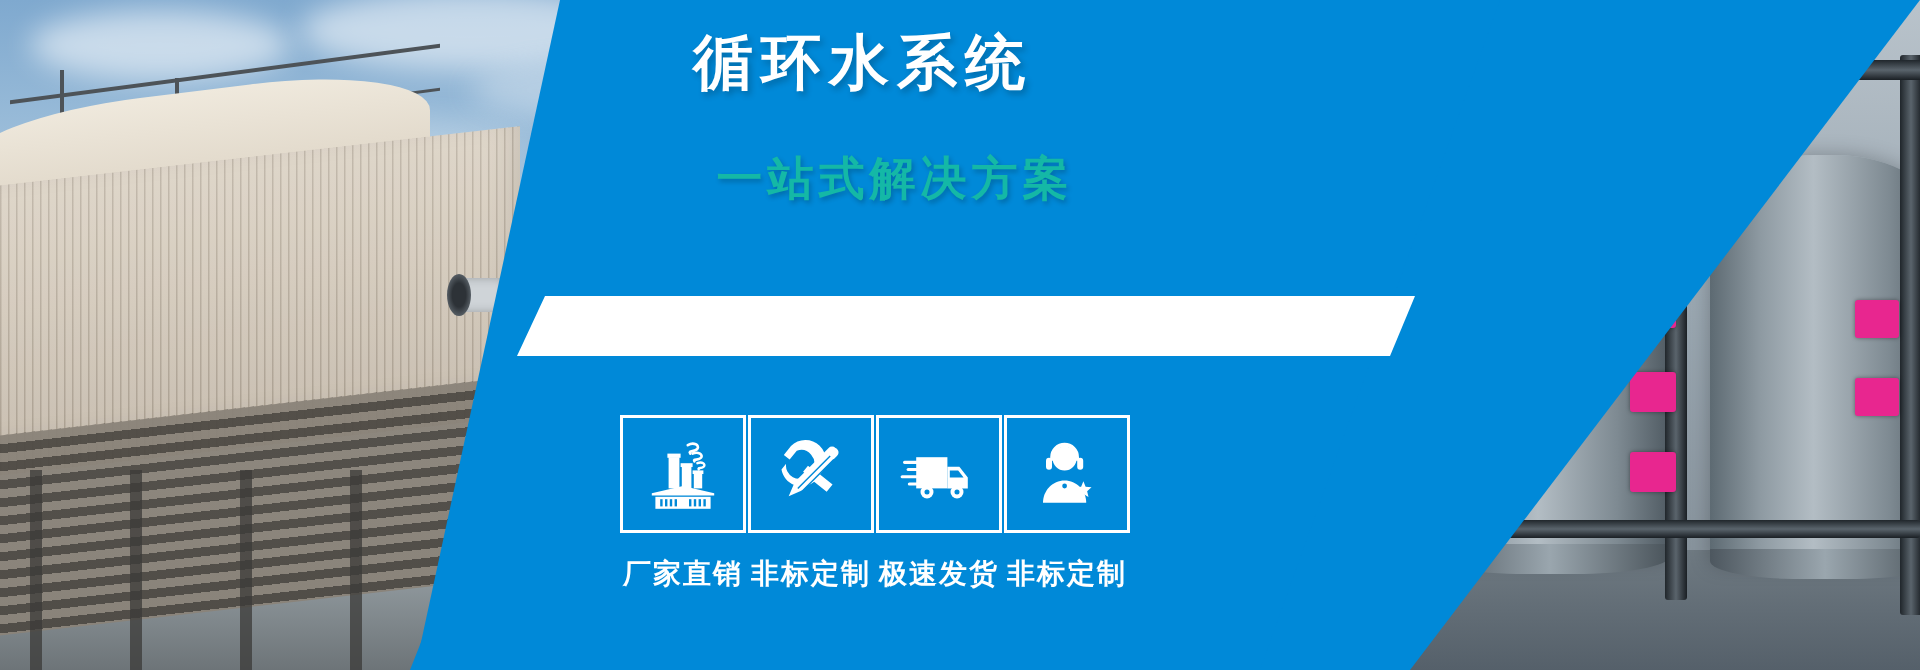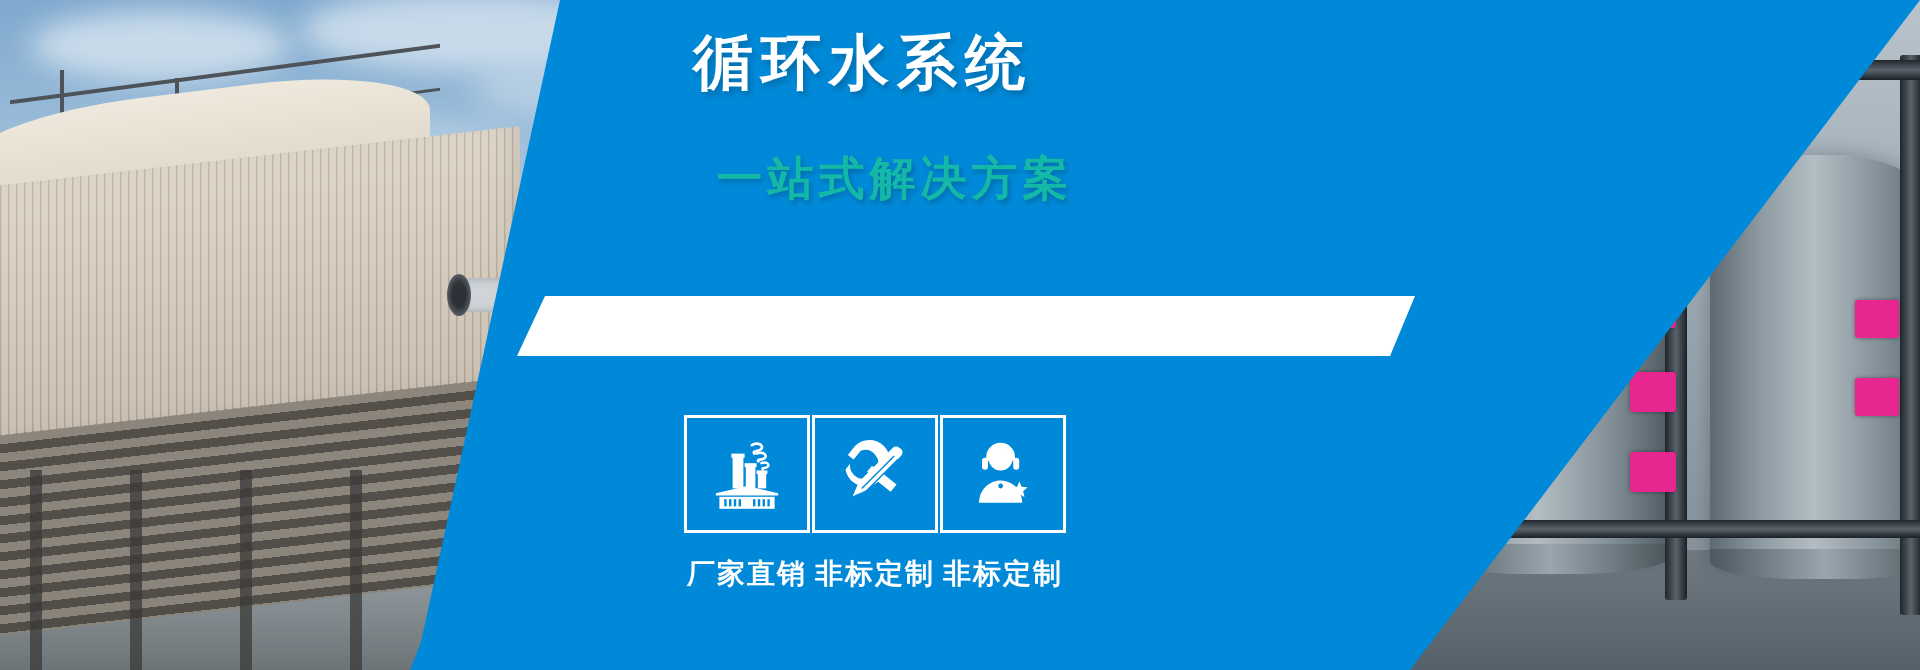--- a/index.html
+++ b/index.html
@@ -365,20 +365,42 @@
           </g>
           <g stroke="#0089d8" stroke-width="1.2">
             <line x1="21" y1="42" x2="48" y2="15"></line>
             <line x1="24" y1="45" x2="51" y2="18"></line>
           </g>
         </svg>
       </div>
       <div class="feature-label">非标定制</div>
     </div>
 
+    <div class="feature">
+      <div class="feature-box">
+        <svg viewBox="0 0 64 60">
+          <g fill="#fff">
+            <path d="M13 16h26v26H13z"></path>
+            <path d="M39 24h10l7 9v9H39z"></path>
+            <circle cx="22" cy="45" r="5.4"></circle>
+            <circle cx="47" cy="45" r="5.4"></circle>
+            <rect x="2" y="19" width="14" height="2.6" rx="1.3"></rect>
+            <rect x="5" y="25" width="11" height="2.6" rx="1.3"></rect>
+            <rect x="0" y="31" width="16" height="2.6" rx="1.3"></rect>
+            <rect x="6" y="37" width="10" height="2.6" rx="1.3"></rect>
+          </g>
+          <g fill="#0089d8">
+            <circle cx="22" cy="45" r="2.1"></circle>
+            <circle cx="47" cy="45" r="2.1"></circle>
+            <path d="M41 27h7l4.5 6H41z"></path>
+          </g>
+        </svg>
+      </div>
+      <div class="feature-label">极速发货</div>
+    </div>
 
     <div class="feature">
       <div class="feature-box">
         <svg viewBox="0 0 64 60">
           <g fill="#fff">
             <circle cx="30" cy="17" r="10"></circle>
             <path d="M12 54c0-10.2 8.1-18.5 18-18.5S48 43.8 48 54Z"></path>
             <path d="M18 16a12 12 0 0 1 24 0v3h-3.4v-3a8.6 8.6 0 0 0-17.2 0v3H18Z"></path>
             <rect x="14.5" y="16.5" width="5" height="10" rx="2.5"></rect>
             <rect x="40.5" y="16.5" width="5" height="10" rx="2.5"></rect>

